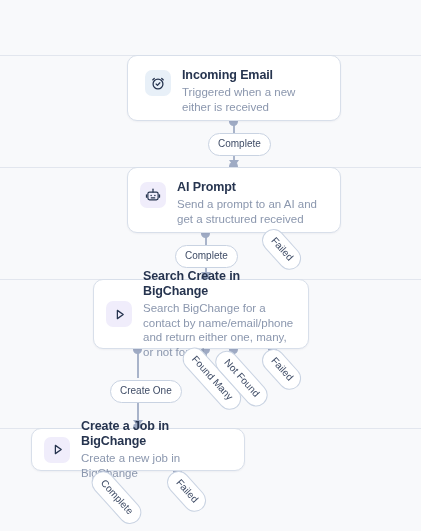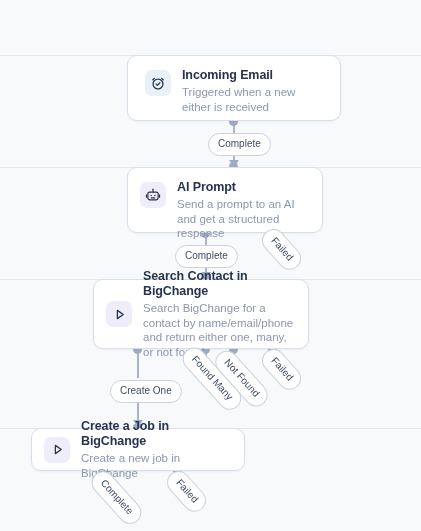--- a/index.html
+++ b/index.html
@@ -165,47 +165,47 @@
         <path d="M6.4 5.2L4.2 7.1"></path>
         <path d="M17.6 5.2l2.2 1.9"></path>
       </svg>
     </div>
     <div class="card-body">
       <div class="card-title">Incoming Email</div>
       <div class="card-desc">Triggered when a new either is received</div>
     </div>
   </div>
 
-  <div class="card" style="left:127px; top:167px; width:196px; height:66px;">
+  <div class="card" style="left:127px; top:167px; width:214px; height:66px;">
     <div class="card-icon ai">
       <svg width="16" height="16" viewBox="0 0 24 24" fill="none" stroke="#26344f" stroke-width="1.8" stroke-linecap="round" stroke-linejoin="round">
         <rect x="4.3" y="7.6" width="15.4" height="11.6" rx="2.6"></rect>
         <path d="M12 4.1v3.5"></path>
         <circle cx="12" cy="3.2" r="1.1" fill="#26344f" stroke="none"></circle>
         <circle cx="9.2" cy="12.6" r="1.15" fill="#26344f" stroke="none"></circle>
         <circle cx="14.8" cy="12.6" r="1.15" fill="#26344f" stroke="none"></circle>
         <path d="M9.4 16.4h5.2"></path>
         <path d="M2.2 11.6v3.6"></path>
         <path d="M21.8 11.6v3.6"></path>
       </svg>
     </div>
     <div class="card-body">
       <div class="card-title">AI Prompt</div>
-      <div class="card-desc">Send a prompt to an AI and get a structured response</div>
+      <div class="card-desc">Send a prompt to an AI and get a structured received</div>
     </div>
   </div>
 
   <div class="card" style="left:93px; top:279px; width:216px; height:70px; align-items:center;">
     <div class="card-icon action" style="margin-top:0;">
       <svg width="15" height="15" viewBox="0 0 24 24" fill="none" stroke="#26344f" stroke-width="2" stroke-linecap="round" stroke-linejoin="round">
         <path d="M8.6 5.4l9.4 6.6-9.4 6.6z"></path>
       </svg>
     </div>
     <div class="card-body">
-      <div class="card-title">Search Contact in BigChange</div>
+      <div class="card-title">Search Create in BigChange</div>
       <div class="card-desc">Search BigChange for a contact by name/email/phone and return either one, many, or not found.</div>
     </div>
   </div>
 
   <div class="card" style="left:31px; top:428px; width:214px; height:43px; align-items:center;">
     <div class="card-icon action" style="margin-top:0;">
       <svg width="15" height="15" viewBox="0 0 24 24" fill="none" stroke="#26344f" stroke-width="2" stroke-linecap="round" stroke-linejoin="round">
         <path d="M8.6 5.4l9.4 6.6-9.4 6.6z"></path>
       </svg>
     </div>

